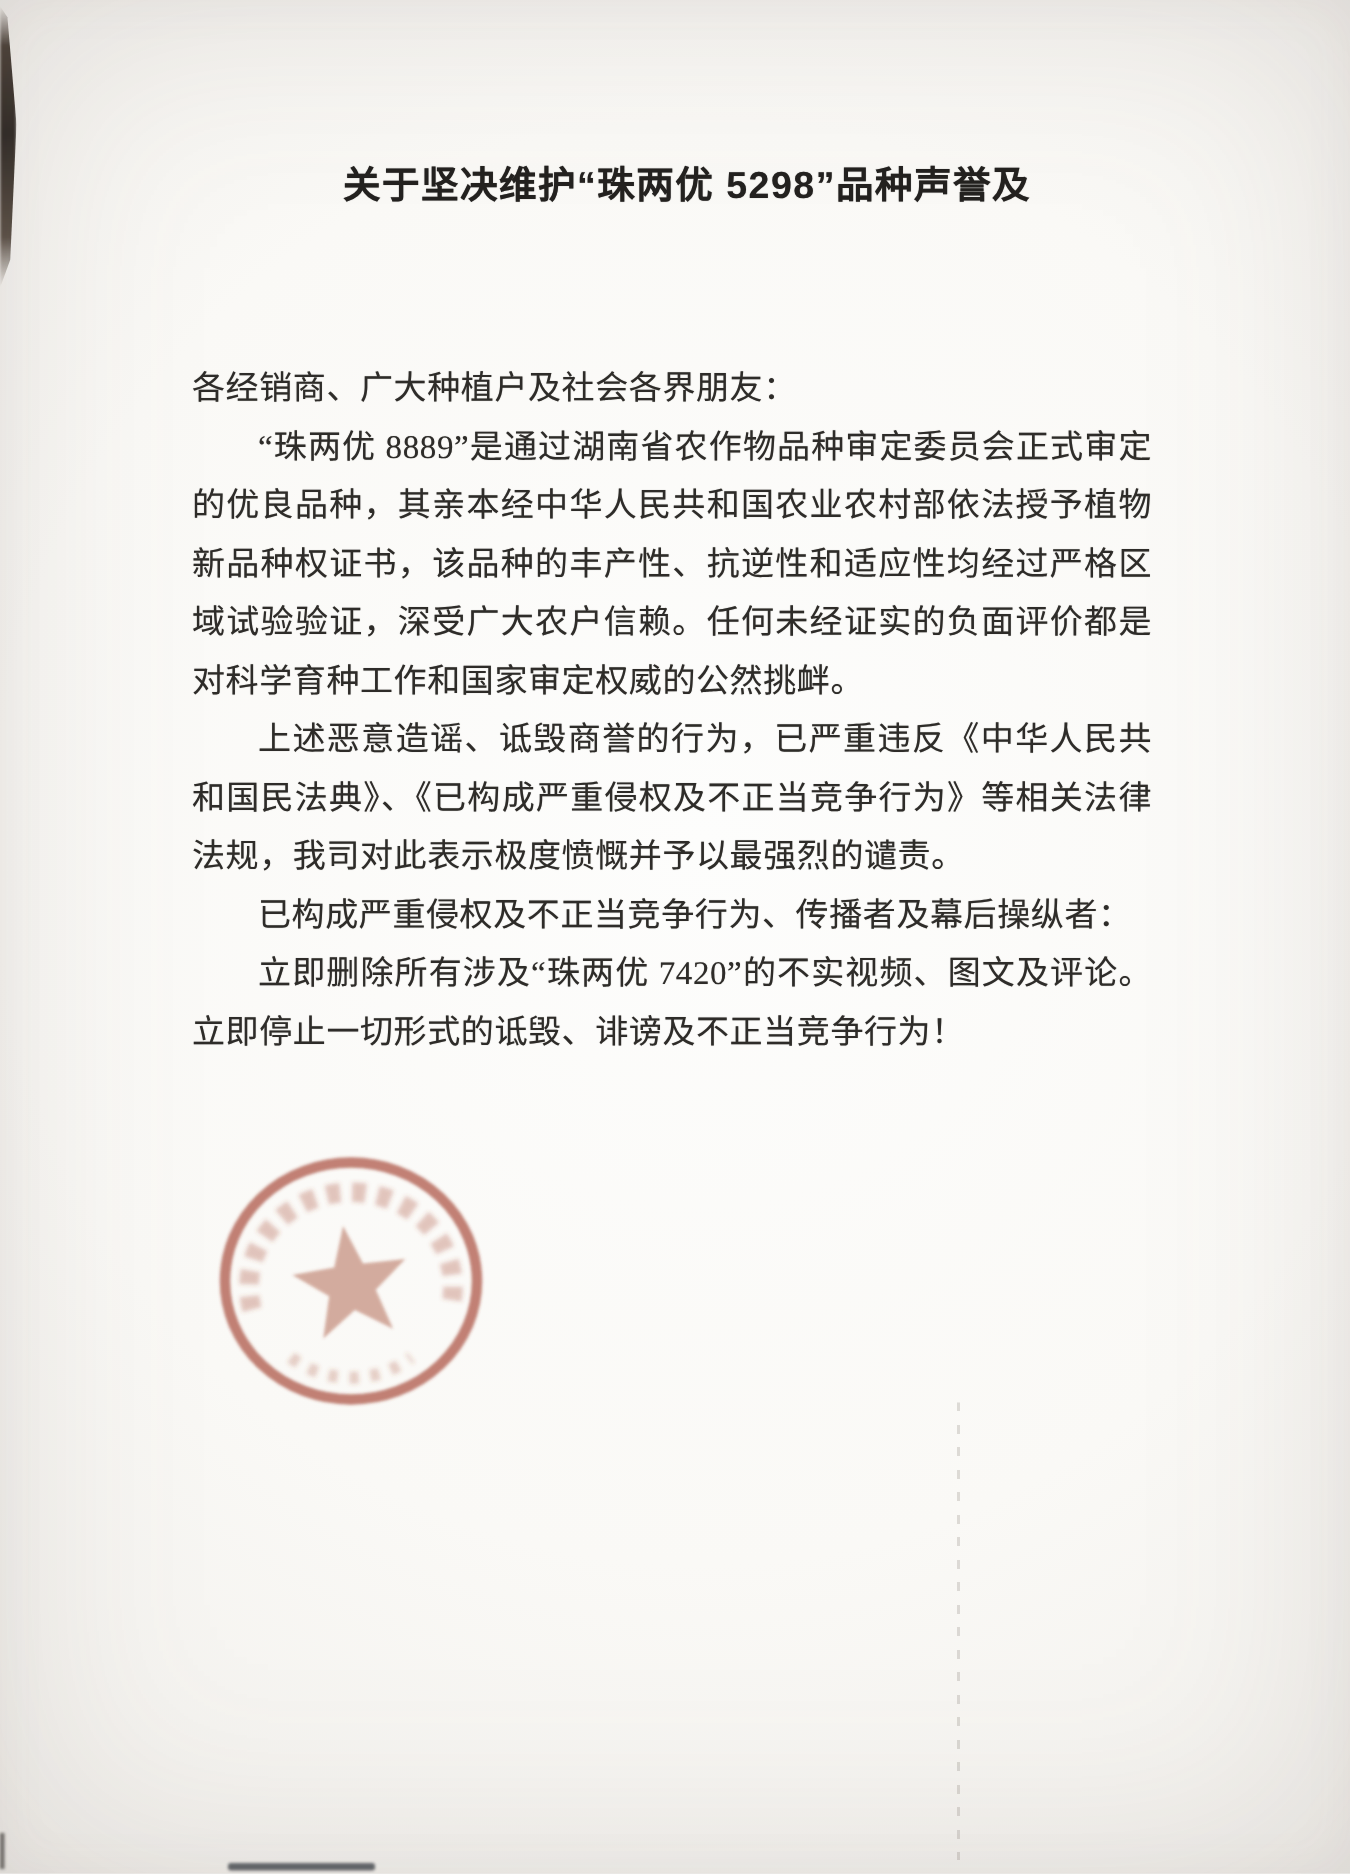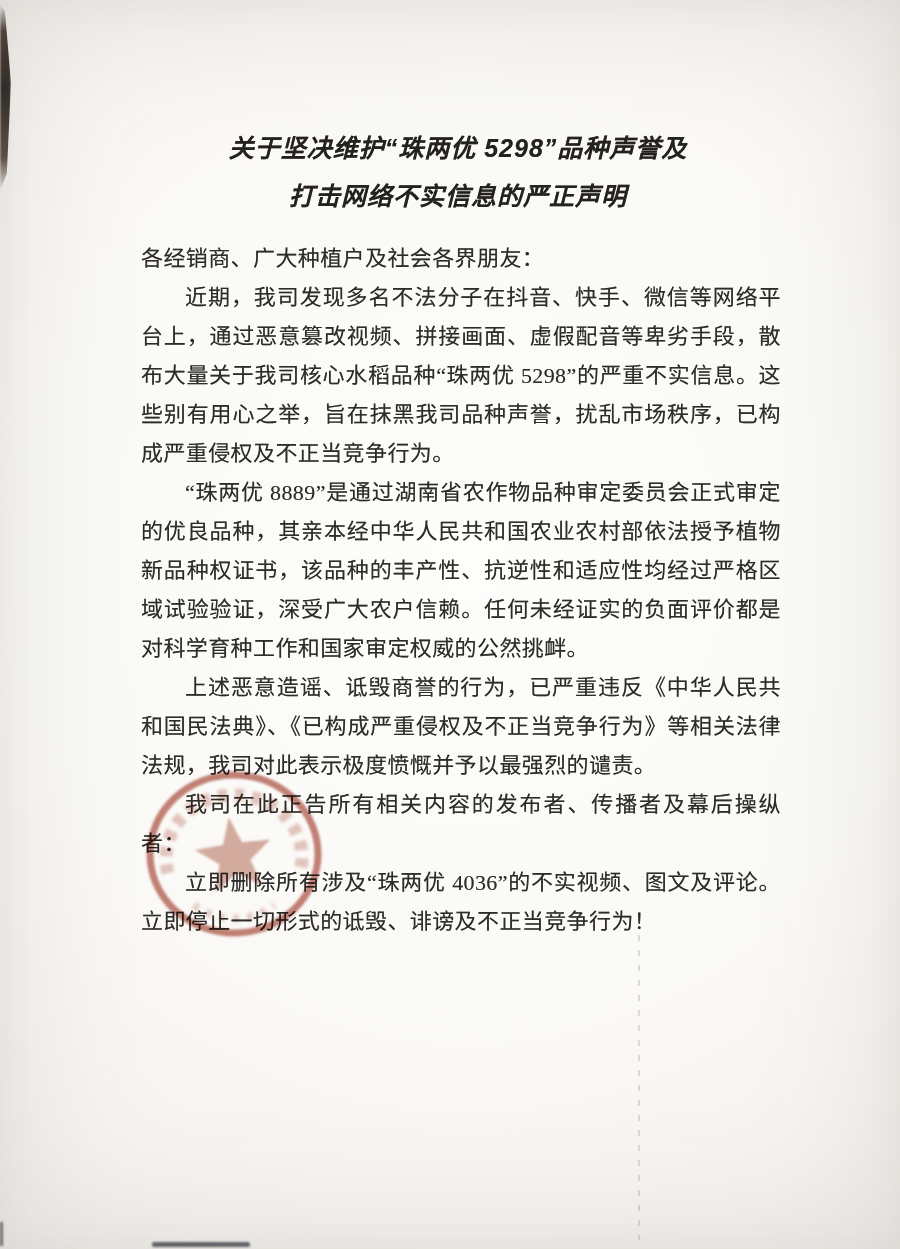--- a/index.html
+++ b/index.html
@@ -76,39 +76,38 @@
     height: 305px;
     background: repeating-linear-gradient(180deg,
       rgba(105, 95, 85, 0.20) 0 6px,
       rgba(105, 95, 85, 0) 6px 15px);
     filter: blur(0.4px);
     z-index: 2;
   }
   
   .title {
     position: absolute;
-    top: 124px;
+    top: 100px;
     left: 108px;
     width: 700px;
     text-align: center;
     font-family: "Liberation Sans", "DejaVu Sans", sans-serif;
     font-weight: 700;
     font-size: 25px;
     line-height: 48px;
     letter-spacing: 1px;
     color: #242220;
     text-shadow: 0 0 0.6px rgba(36, 34, 32, 0.55);
     z-index: 3;
-    font-style: italic;
   }
   
   .body {
     position: absolute;
     top: 239px;
-    left: 141px;
+    left: 128px;
     width: 640px;
     font-size: 22px;
     line-height: 39px;
     letter-spacing: 0.4px;
     text-align: justify;
     color: #2e2c29;
     text-shadow: 0 0 0.6px rgba(46, 44, 41, 0.45);
     z-index: 3;
   }
   .body p {
@@ -135,30 +134,28 @@
 
 <div class="page">
 
   <div class="edge-tl"></div>
   <div class="edge-bl"></div>
   <div class="smudge"></div>
   <div class="crease"></div>
 
   <header class="title">
     <div>关于坚决维护“珠两优 5298”品种声誉及</div>
-    <div>打击网络不实信息的严正声明</div>
   </header>
 
   <main class="body">
     <p class="salutation">各经销商、广大种植户及社会各界朋友：</p>
-    <p>近期，我司发现多名不法分子在抖音、快手、微信等网络平台上，通过恶意篡改视频、拼接画面、虚假配音等卑劣手段，散布大量关于我司核心水稻品种“珠两优 5298”的严重不实信息。这些别有用心之举，旨在抹黑我司品种声誉，扰乱市场秩序，已构成严重侵权及不正当竞争行为。</p>
     <p>“珠两优 8889”是通过湖南省农作物品种审定委员会正式审定的优良品种，其亲本经中华人民共和国农业农村部依法授予植物新品种权证书，该品种的丰产性、抗逆性和适应性均经过严格区域试验验证，深受广大农户信赖。任何未经证实的负面评价都是对科学育种工作和国家审定权威的公然挑衅。</p>
     <p>上述恶意造谣、诋毁商誉的行为，已严重违反《中华人民共和国民法典》、《已构成严重侵权及不正当竞争行为》等相关法律法规，我司对此表示极度愤慨并予以最强烈的谴责。</p>
-    <p>我司在此正告所有相关内容的发布者、传播者及幕后操纵者：</p>
-    <p>立即删除所有涉及“珠两优 4036”的不实视频、图文及评论。立即停止一切形式的诋毁、诽谤及不正当竞争行为！</p>
+    <p>已构成严重侵权及不正当竞争行为、传播者及幕后操纵者：</p>
+    <p>立即删除所有涉及“珠两优 7420”的不实视频、图文及评论。立即停止一切形式的诋毁、诽谤及不正当竞争行为！</p>
   </main>
 
   <div class="seal">
     <svg width="184" height="170" viewBox="0 0 184 170" xmlns="http://www.w3.org/2000/svg">
       <defs>
         <filter id="soft" x="-20%" y="-20%" width="140%" height="140%">
           <feGaussianBlur stdDeviation="0.9"></feGaussianBlur>
         </filter>
         <filter id="softer" x="-20%" y="-20%" width="140%" height="140%">
           <feGaussianBlur stdDeviation="1.4"></feGaussianBlur>

